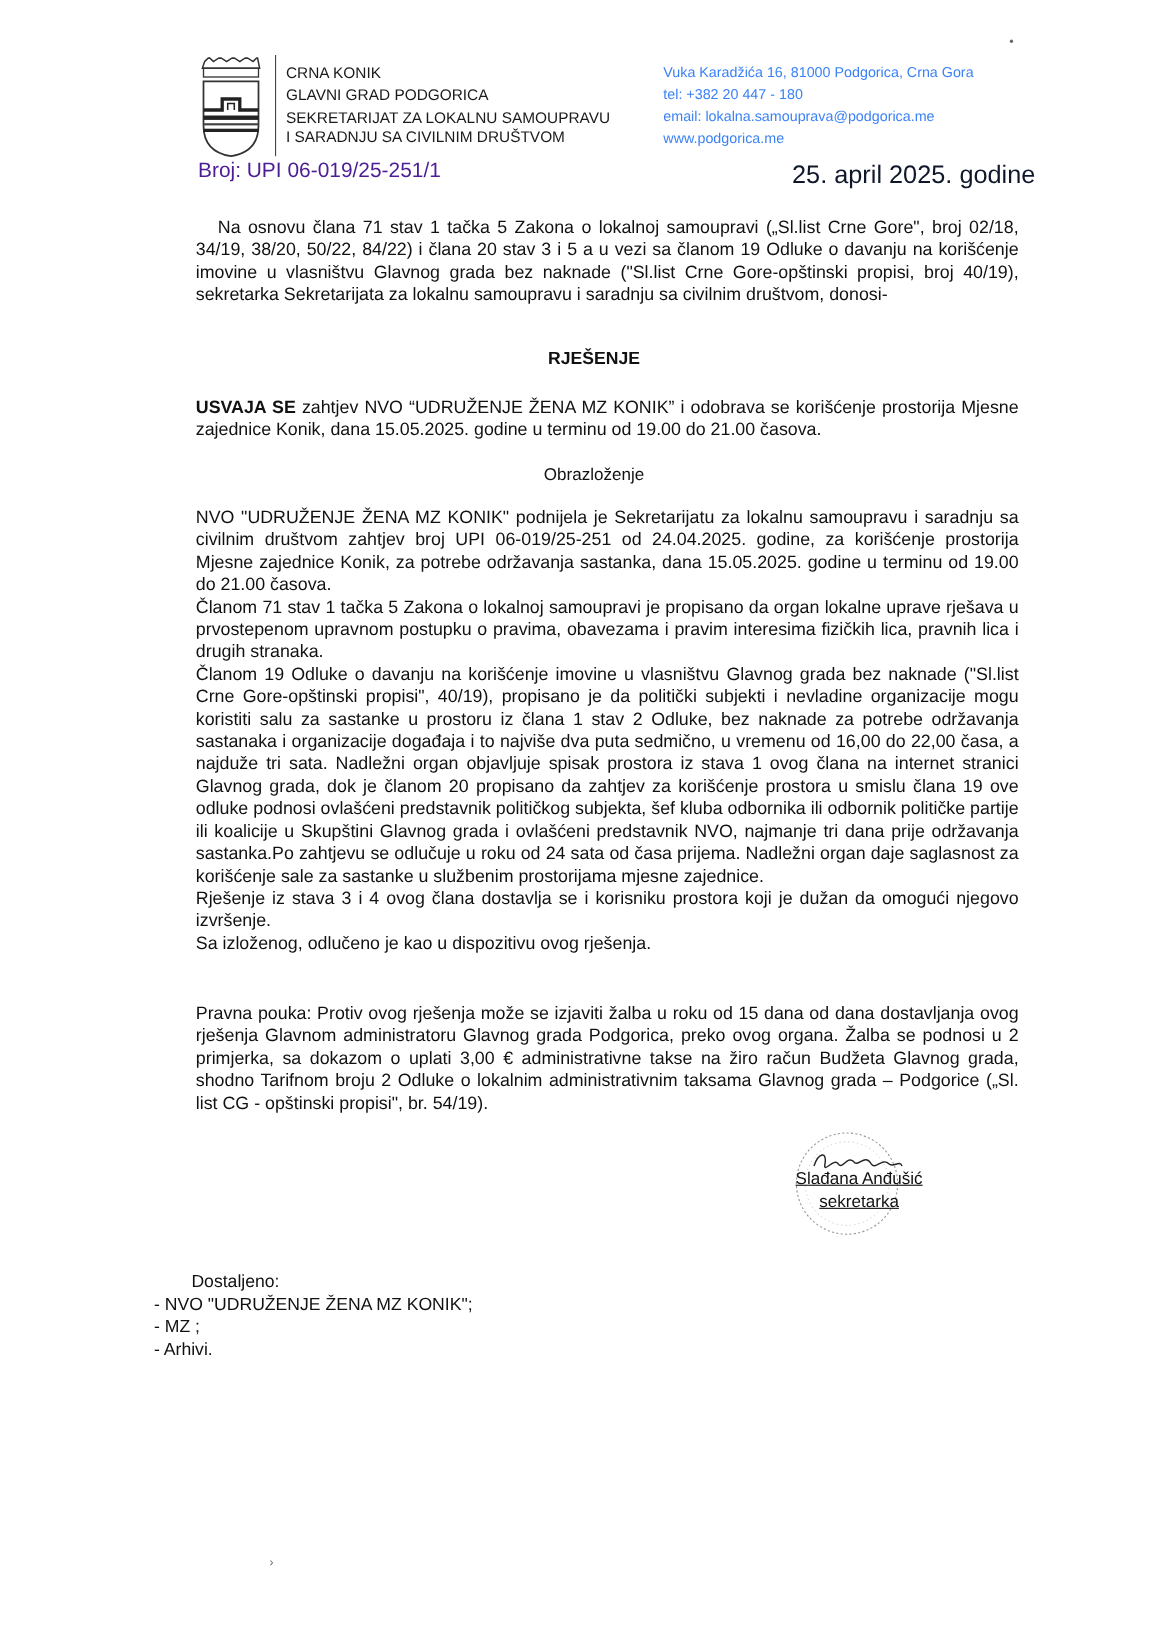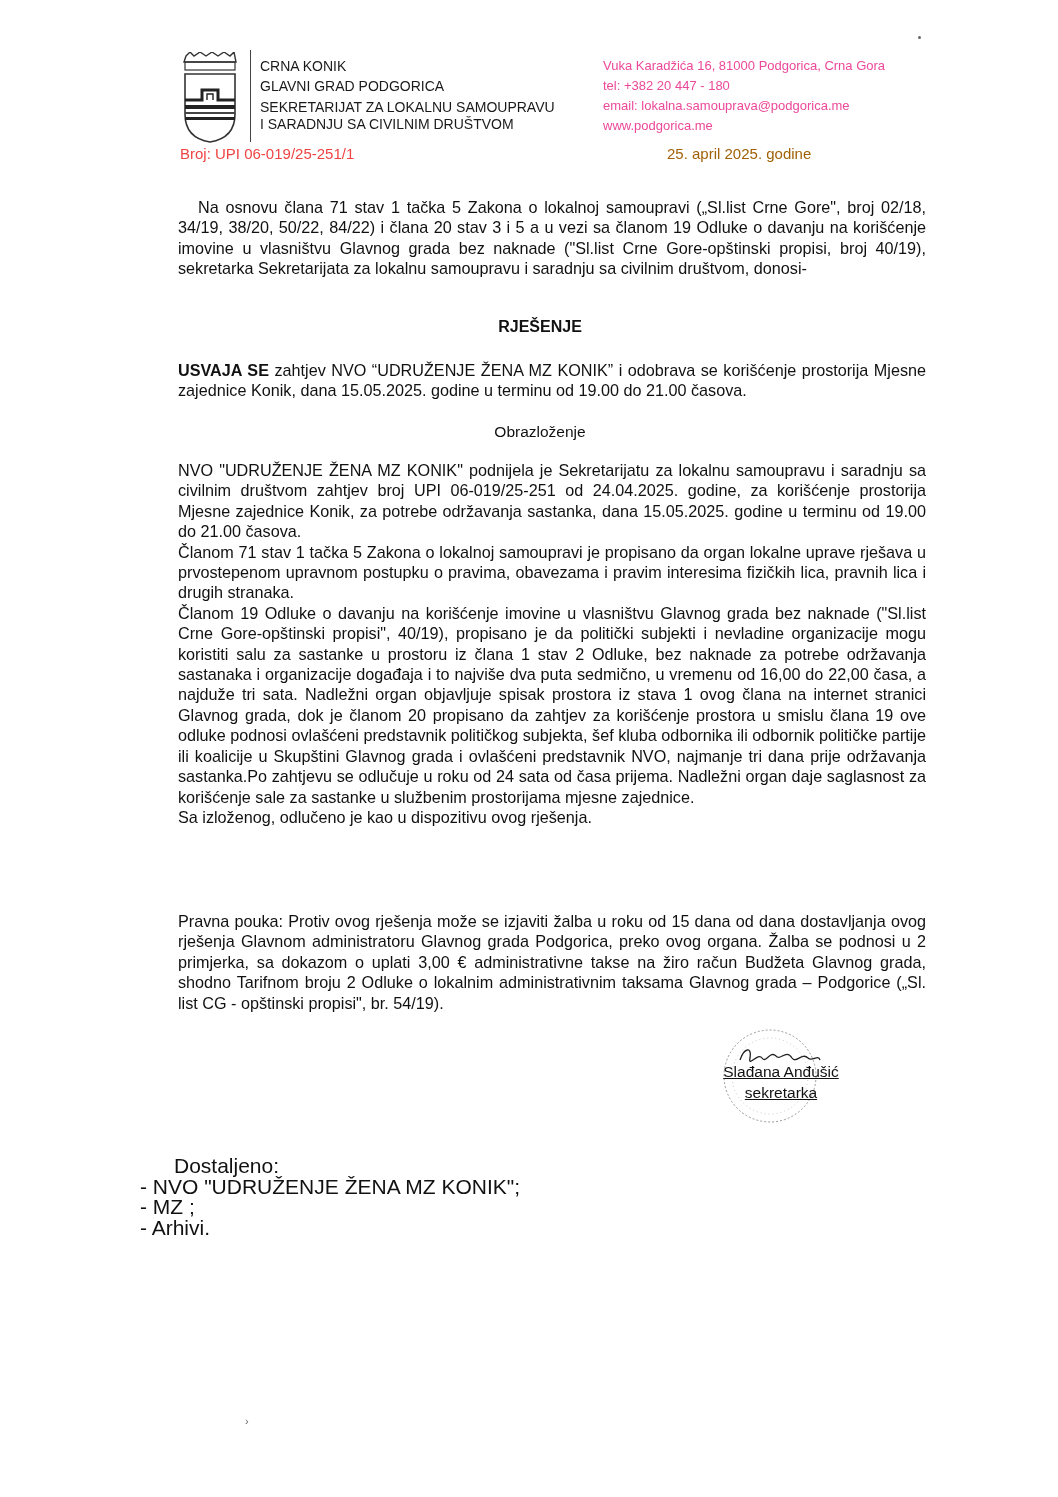--- a/index.html
+++ b/index.html
@@ -4,36 +4,36 @@
 <style>
   html, body { margin:0; padding:0; background:#ffffff; }
   body { width:1058px; height:1497px; position:relative; overflow:hidden;
          font-family:"Liberation Sans", sans-serif; color:#111; }
   .abs { position:absolute; }
   .crest { left:180px; top:52px; width:60px; height:92px; }
   .vline { left:250px; top:50px; width:1px; height:92px; background:#444; }
   .org { left:260px; top:56px; font-size:14px; line-height:20px; color:#1a1a1a; }
   .org div { white-space:nowrap; }
   .org .l3 { margin-top:3px; line-height:17px; }
-  .contact { left:603px; top:56px; font-size:13px; line-height:20px; color:#ec4899; }
+  .contact { left:603px; top:56px; font-size:13px; line-height:20px; color:#3b82f6; }
   .contact div { white-space:nowrap; }
-  .broj { left:180px; top:145px; font-size:15px; color:#ef4444; }
-  .date { left:667px; top:145px; font-size:15px; color:#a16207; }
+  .broj { left:180px; top:145px; font-size:19px; color:#4c1d95; }
+  .date { left:720px; top:145px; font-size:23px; color:#0f172a; }
   .body { left:178px; width:748px; font-size:16.2px; line-height:20.4px; text-align:justify; color:#111; }
   .p1 { top:197px; text-indent:20px; }
   .title { left:166px; width:748px; text-align:center; font-size:16px; font-weight:bold; }
   .t1 { top:318px; }
   .t2 { top:423px; font-weight:normal; font-size:15.5px; }
   .disp { top:360px; }
   .obr { top:460px; }
   .obr p { margin:0; }
   .pouka { top:911px; }
   .sig { left:700px; top:1028px; width:160px; height:90px; }
   .signame { left:716px; top:1061px; font-size:15.5px; line-height:21px; text-align:center; width:130px;text-decoration:underline; }
-  .dost { left:140px; top:1156px; font-size:21px; line-height:20.5px; }
+  .dost { left:140px; top:1156px; font-size:16px; line-height:20.5px; }
   .dost .h { padding-left:34px; }
   .mark { left:245px; top:1415px; font-size:11px; color:#666; }
   .dot { left:918px; top:36px; width:3px; height:3px; background:#666; border-radius:50%; }
   b.in { font-weight:bold; }
 </style>
 </head>
 <body>
 
 <div class="abs crest">
   <svg width="60" height="92" viewBox="0 0 60 92">
@@ -74,20 +74,21 @@
 <div class="abs body disp">
   <b class="in">USVAJA SE</b><span> zahtjev NVO “UDRUŽENJE ŽENA MZ KONIK”  i odobrava se korišćenje prostorija Mjesne zajednice Konik, dana 15.05.2025. godine u terminu od 19.00 do 21.00 časova.</span>
 </div>
 
 <div class="abs title t2">Obrazloženje</div>
 
 <div class="abs body obr">
   <p>NVO "UDRUŽENJE ŽENA MZ KONIK" podnijela je Sekretarijatu za lokalnu samoupravu i saradnju sa civilnim društvom  zahtjev broj UPI 06-019/25-251 od 24.04.2025. godine, za korišćenje prostorija Mjesne zajednice Konik, za potrebe održavanja sastanka, dana 15.05.2025. godine u terminu od 19.00 do 21.00 časova.</p>
   <p>Članom 71 stav 1 tačka 5  Zakona o lokalnoj samoupravi je propisano da organ lokalne uprave rješava u prvostepenom upravnom postupku o pravima, obavezama i pravim interesima fizičkih lica, pravnih lica i drugih stranaka.</p>
   <p>Članom 19 Odluke o davanju na korišćenje imovine u vlasništvu Glavnog grada bez naknade ("Sl.list Crne Gore-opštinski propisi", 40/19), propisano je da politički subjekti i nevladine organizacije mogu koristiti salu za sastanke u prostoru iz člana 1 stav 2 Odluke, bez naknade za potrebe održavanja sastanaka i organizacije događaja i to najviše dva puta sedmično, u vremenu od 16,00 do 22,00 časa, a najduže tri sata. Nadležni organ objavljuje spisak prostora iz stava 1 ovog člana na internet stranici Glavnog grada, dok je članom 20 propisano  da zahtjev za korišćenje prostora u smislu člana 19 ove odluke podnosi ovlašćeni predstavnik političkog subjekta, šef kluba odbornika ili odbornik političke partije ili koalicije u Skupštini Glavnog grada i ovlašćeni predstavnik NVO, najmanje tri dana prije održavanja sastanka.Po zahtjevu se odlučuje u roku od 24 sata od časa prijema. Nadležni organ daje saglasnost za korišćenje sale za sastanke u službenim prostorijama mjesne zajednice.</p>
+  <p>Rješenje iz stava 3 i 4 ovog člana dostavlja se i korisniku prostora koji je dužan da omogući njegovo izvršenje.</p>
   <p>Sa izloženog, odlučeno je kao u dispozitivu ovog rješenja.</p>
 </div>
 
 <div class="abs body pouka">Pravna pouka: Protiv ovog rješenja može se izjaviti žalba u roku od 15 dana od dana dostavljanja ovog rješenja Glavnom administratoru Glavnog grada Podgorica, preko ovog organa. Žalba se podnosi u 2 primjerka, sa dokazom o uplati 3,00 € administrativne takse na žiro račun Budžeta Glavnog grada, shodno Tarifnom broju 2 Odluke o lokalnim administrativnim taksama Glavnog grada – Podgorice („Sl. list CG - opštinski propisi", br. 54/19).</div>
 
 <div class="abs sig">
   <svg width="160" height="100" viewBox="0 0 160 100">
     <circle cx="70" cy="48" r="46" fill="none" stroke="#999" stroke-width="1" stroke-dasharray="2 2"></circle>
     <circle cx="70" cy="48" r="38" fill="none" stroke="#bbb" stroke-width="0.8" stroke-dasharray="1 3"></circle>
     <path d="M40 32 C44 20, 52 18, 50 30 C48 40, 58 24, 62 30 C66 36, 70 22, 76 28 C80 34, 86 20, 92 30 C96 36, 102 24, 108 30 C112 34, 118 26, 120 32" fill="none" stroke="#222" stroke-width="1.3"></path>

